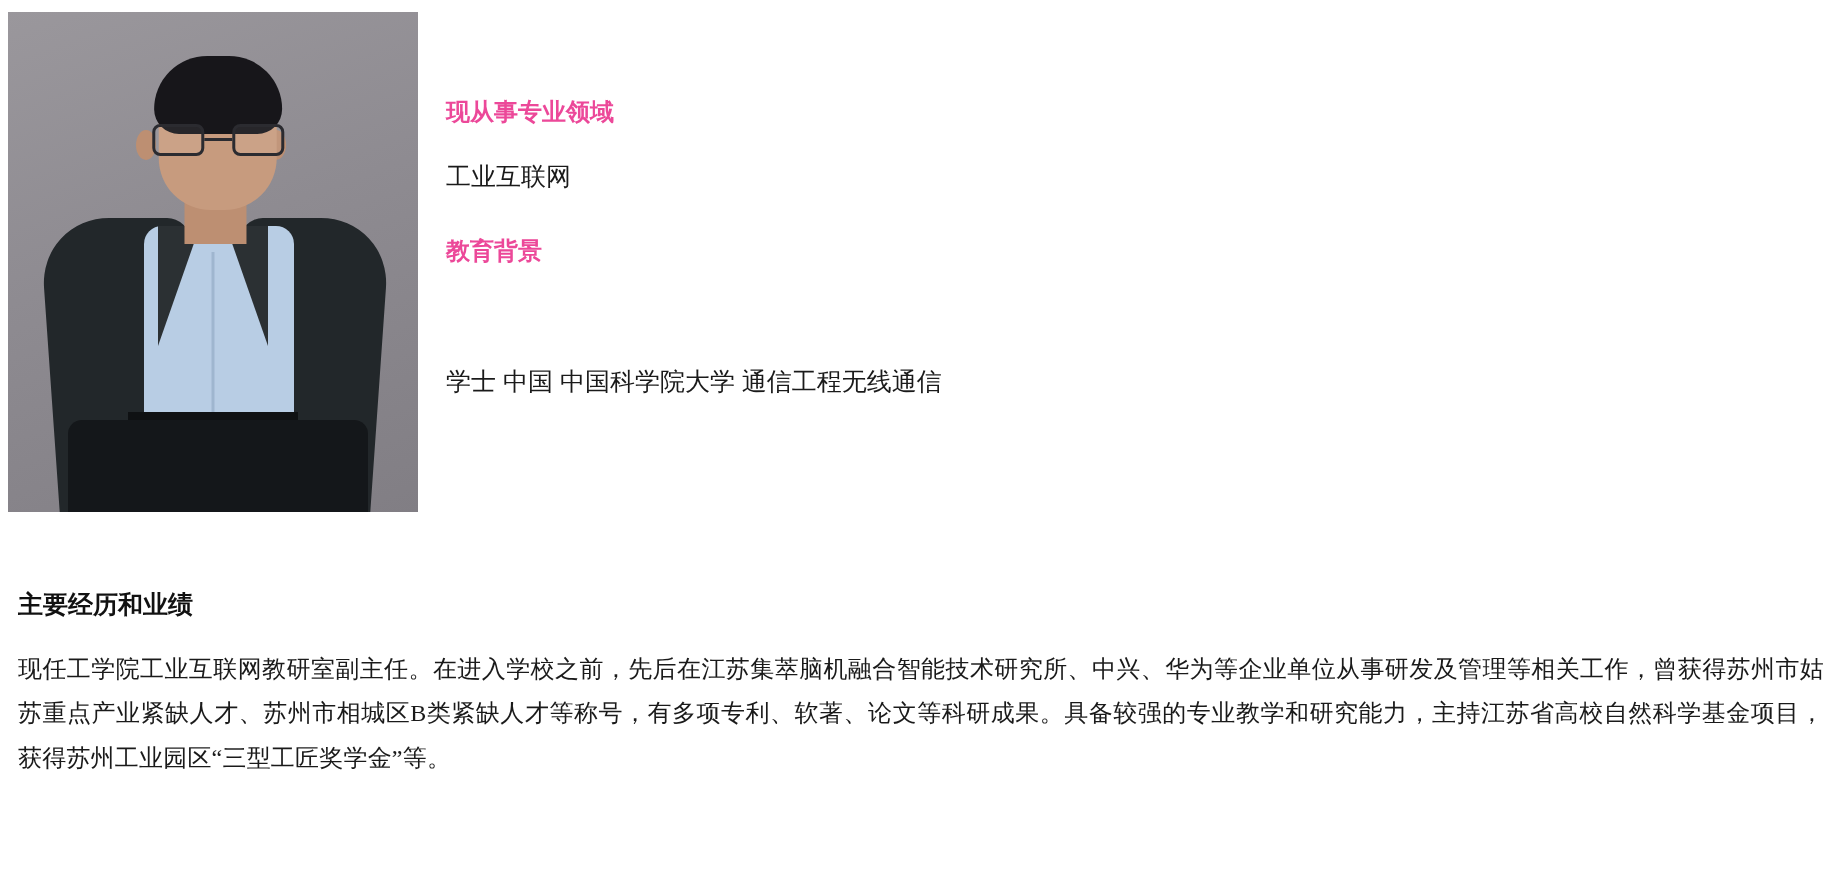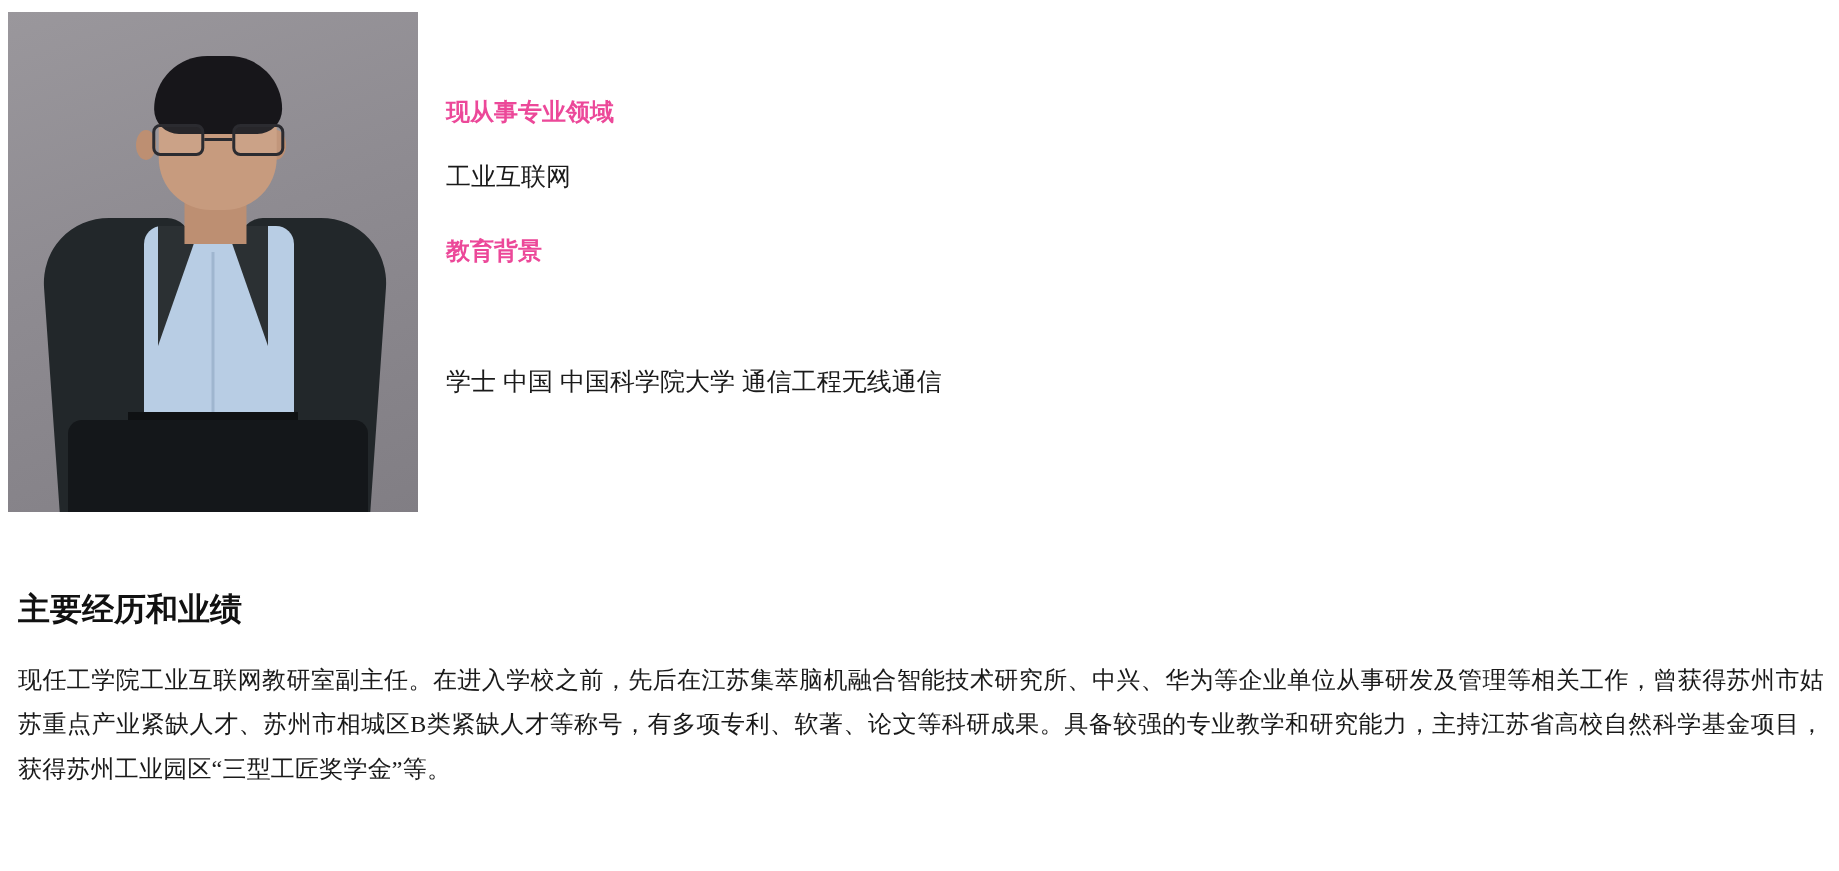--- a/index.html
+++ b/index.html
@@ -211,21 +211,21 @@
   #教育线2 { top: 365px; }
 
   
   .achievements {
     position: absolute;
     left: 18px;
     top: 588px;
     width: 1806px;
   }
   .ach-title {
-    font-size: 32px;
+    font-size: 25px;
     font-weight: bold;
     color: #111;
     margin-bottom: 26px;
   }
   .ach-body {
     font-size: 24px;
     line-height: 1.85;
     color: #1a1a1a;
     text-align: justify;
     letter-spacing: 0.2px;

